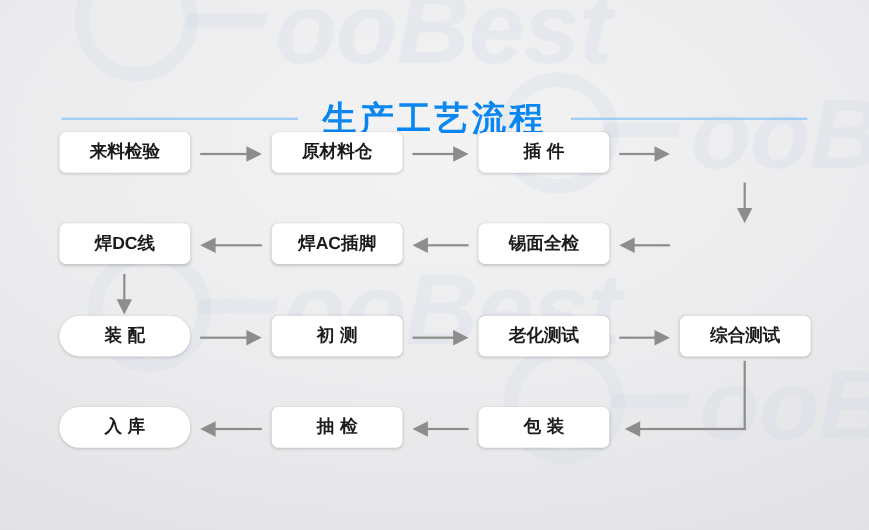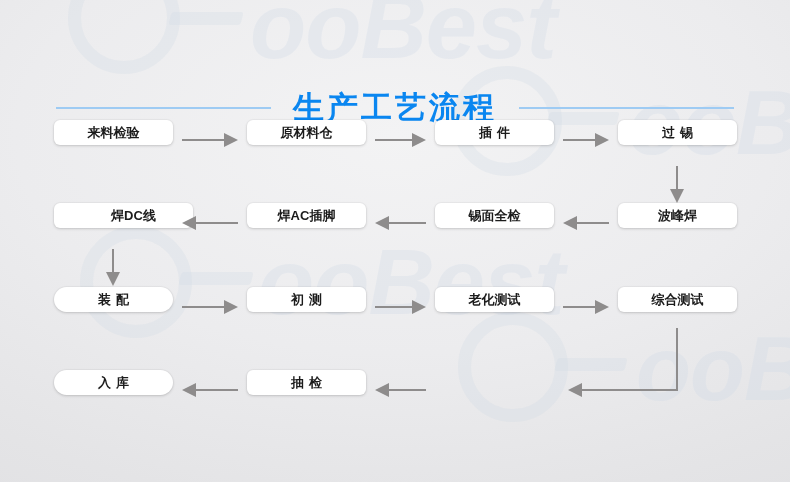--- a/index.html
+++ b/index.html
@@ -73,29 +73,29 @@
     letter-spacing: 3px;
     margin: 0 22px;
     white-space: nowrap;
     font-family: "Liberation Sans", "DejaVu Sans", sans-serif;
   }
 
   
   .node {
     position: absolute;
     width: 119px;
-    height: 25px;
+    height: 37px;
     background: #ffffff;
     border-radius: 6px;
     box-shadow: 0 1px 3px rgba(0,0,0,0.16), 0 0 0 1px rgba(0,0,0,0.025);
     display: flex;
     align-items: center;
     justify-content: center;
     color: #1b1b1b;
-    font-size: 13px;
+    font-size: 16px;
     font-weight: bold;
     white-space: nowrap;
     font-family: "Liberation Sans", "DejaVu Sans", sans-serif;
   }
   .node.sp { letter-spacing: 5px; text-indent: 5px; }
 
   
   .arrow-h {
     position: absolute;
     height: 18px;
@@ -198,46 +198,44 @@
     <div class="shaft"></div>
       <div class="head-r"></div>
   </div>
 
   <div class="node sp" style="left:435px; top:120px;">插件</div>
   <div class="arrow-h" style="left:563px; top:131px; width:46px;">
     <div class="shaft"></div>
       <div class="head-r"></div>
   </div>
 
-  <div class="node sp" style="left:618px; top:120px;">过锡</div>
 
   <div class="arrow-v" style="left:668px; top:166px; height:37px;">
     <div class="shaft"></div>
       <div class="head-d"></div>
   </div>
 
-  <div class="node" style="left:54px; top:203px;padding-left:20px;">焊DC线</div>
+  <div class="node" style="left:54px; top:203px;">焊DC线</div>
   <div class="arrow-h" style="left:182px; top:214px; width:56px;">
     <div class="head-l"></div>
       <div class="shaft"></div>
   </div>
 
   <div class="node" style="left:247px; top:203px;">焊AC插脚</div>
   <div class="arrow-h" style="left:375px; top:214px; width:51px;">
     <div class="head-l"></div>
       <div class="shaft"></div>
   </div>
 
   <div class="node" style="left:435px; top:203px;text-align:center;">锡面全检</div>
   <div class="arrow-h" style="left:563px; top:214px; width:46px;">
     <div class="head-l"></div>
       <div class="shaft"></div>
   </div>
 
-  <div class="node" style="left:618px; top:203px;">波峰焊</div>
 
   <div class="arrow-v" style="left:104px; top:249px; height:37px;">
     <div class="shaft"></div>
       <div class="head-d"></div>
   </div>
 
   <div class="node sp" style="left:54px; top:287px;border-radius:20px;">装配</div>
   <div class="arrow-h" style="left:182px; top:298px; width:56px;">
     <div class="shaft"></div>
       <div class="head-r"></div>
@@ -266,14 +264,15 @@
     <div class="head-l"></div>
       <div class="shaft"></div>
   </div>
 
   <div class="node sp" style="left:247px; top:370px;">抽检</div>
   <div class="arrow-h" style="left:375px; top:381px; width:51px;">
     <div class="head-l"></div>
       <div class="shaft"></div>
   </div>
 
+  <div class="node sp" style="left:435px; top:370px;">包装</div>
 
 </div>
 
 </body></html>

